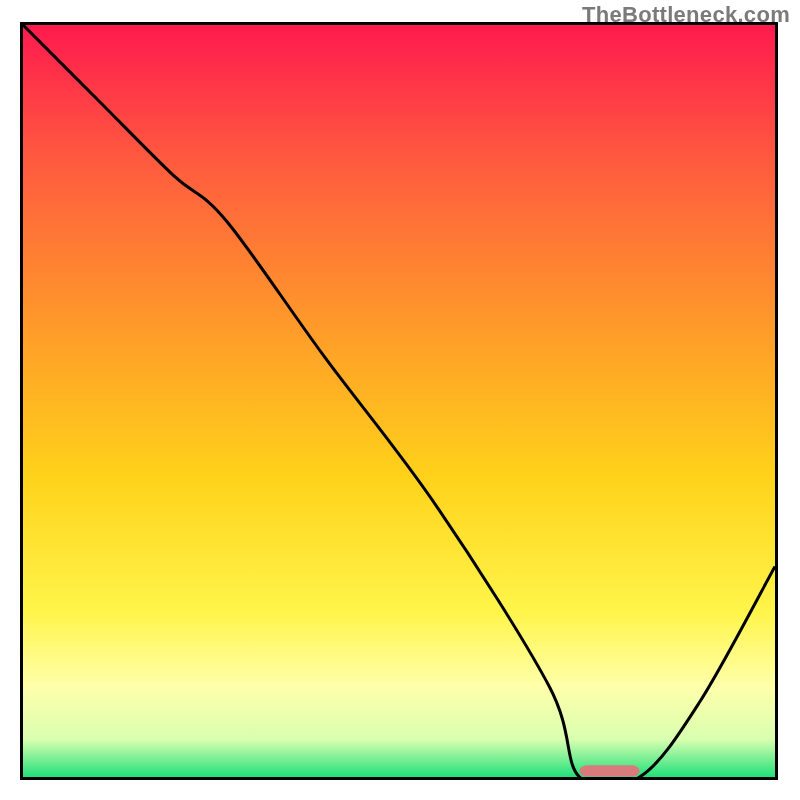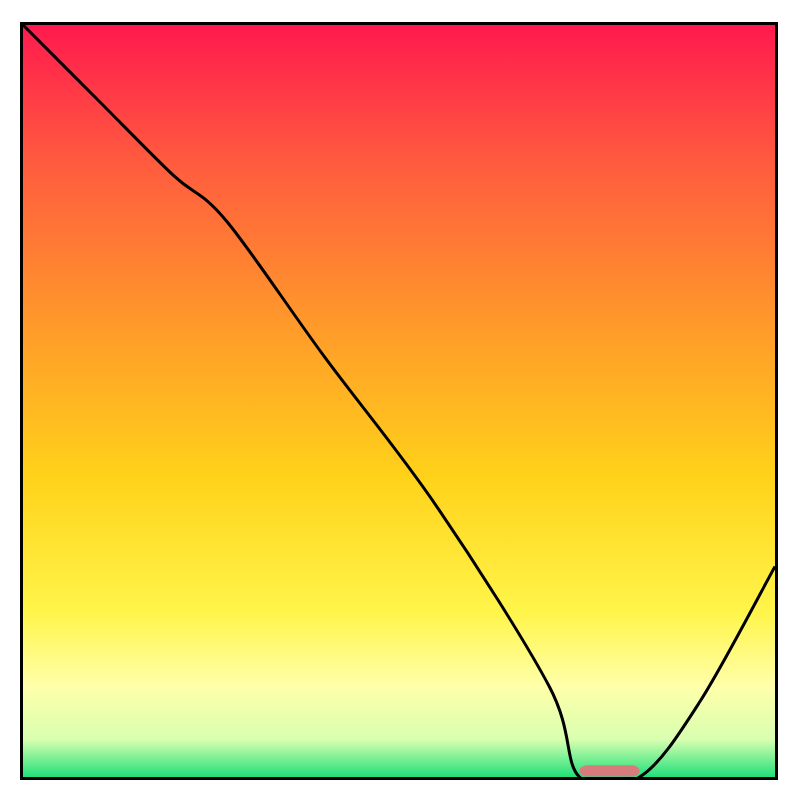--- a/index.html
+++ b/index.html
@@ -37,20 +37,21 @@
   .plot svg {
     display: block;
     width: 100%;
     height: 100%;
   }
 </style>
 </head>
 <body>
 
 <div class="stage">
+  <div class="watermark">TheBottleneck.com</div>
 
   <div class="plot">
     <svg viewBox="0 0 100 100" preserveAspectRatio="none">
       <defs>
         <linearGradient id="bg-grad" x1="0" y1="0" x2="0" y2="1">
 
         <stop offset="0%" stop-color="#ff1a4e"></stop>
             <stop offset="18%" stop-color="#ff5a3f"></stop>
             <stop offset="40%" stop-color="#ff9a2a"></stop>
             <stop offset="60%" stop-color="#ffd21a"></stop>

